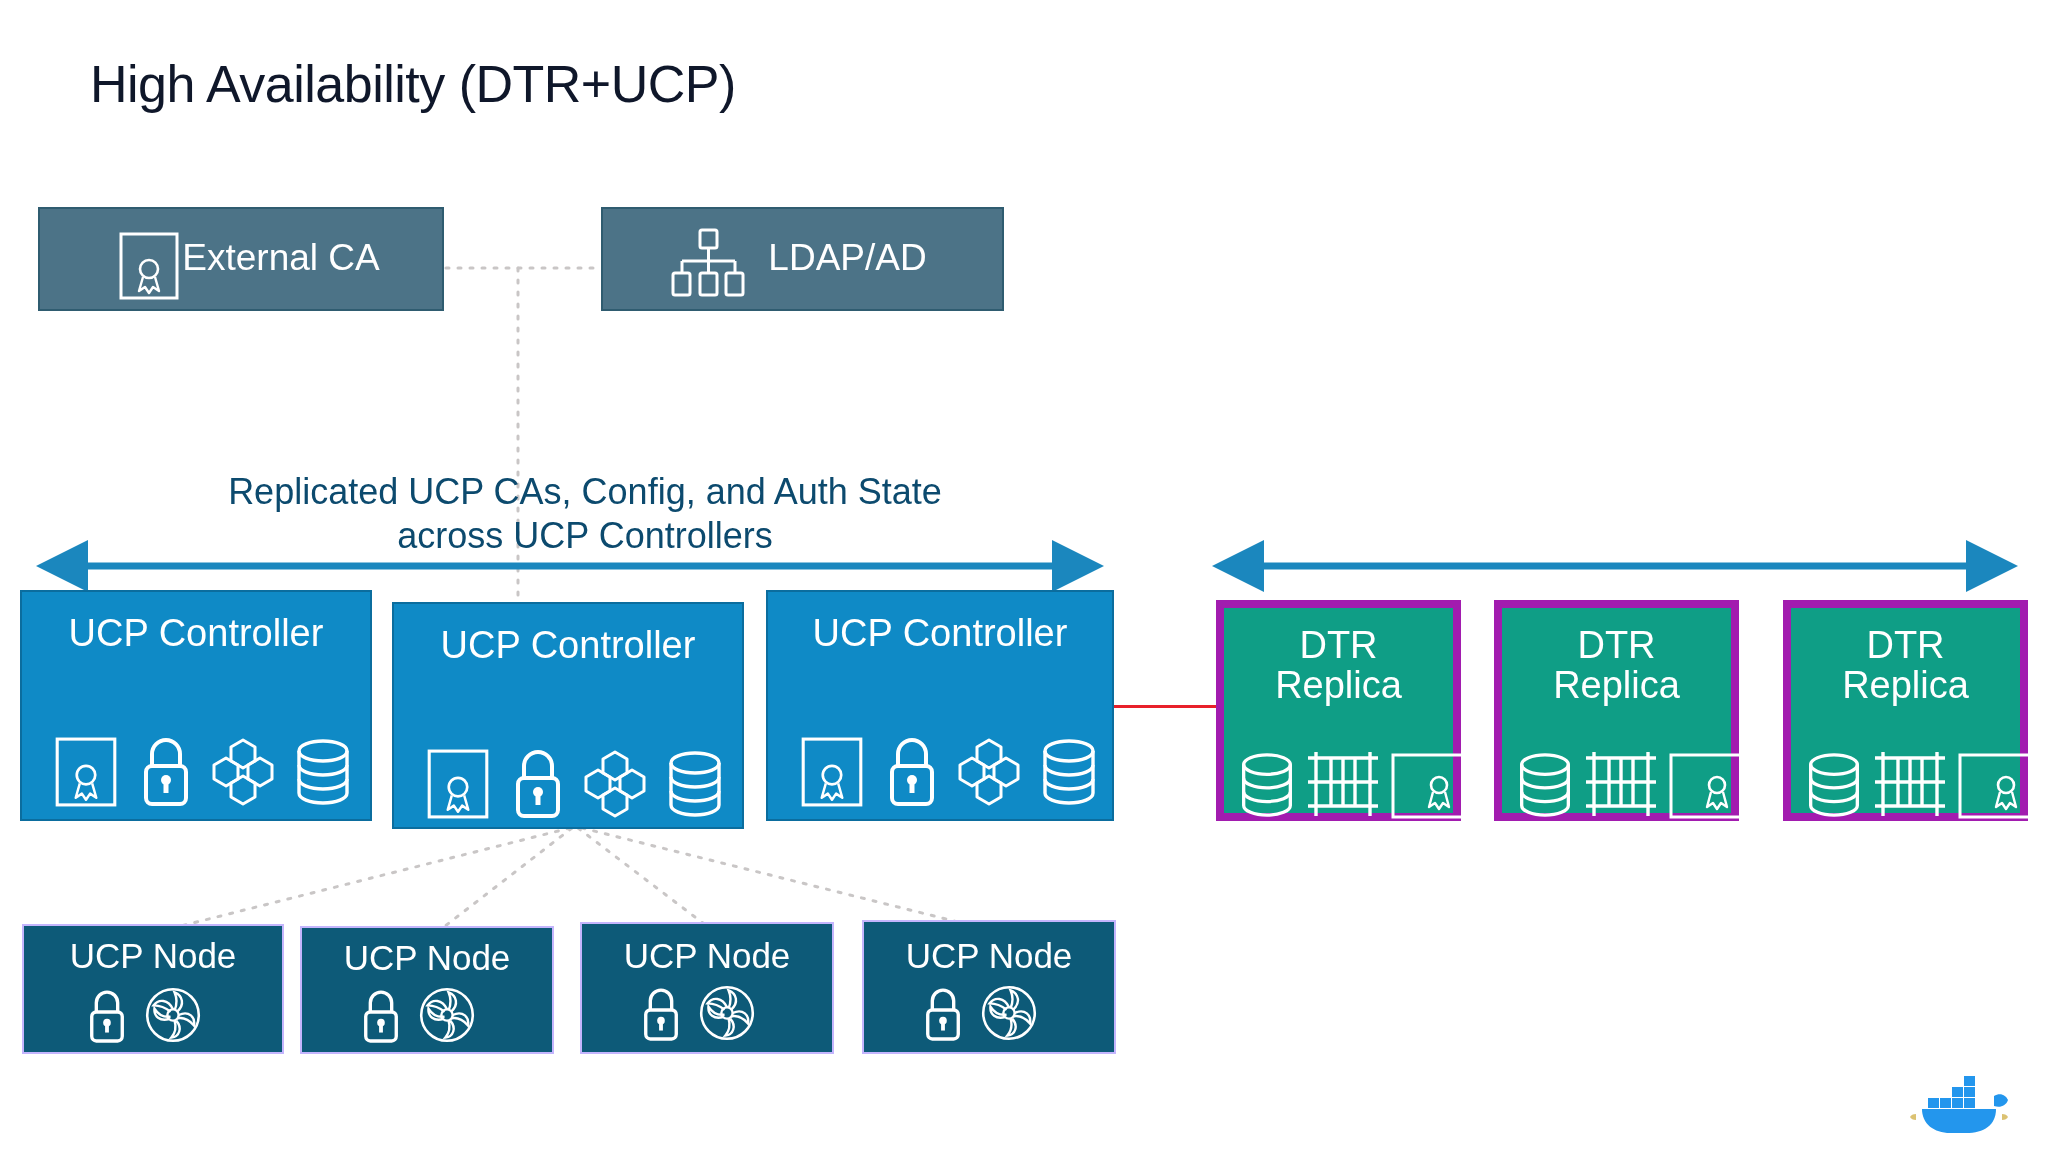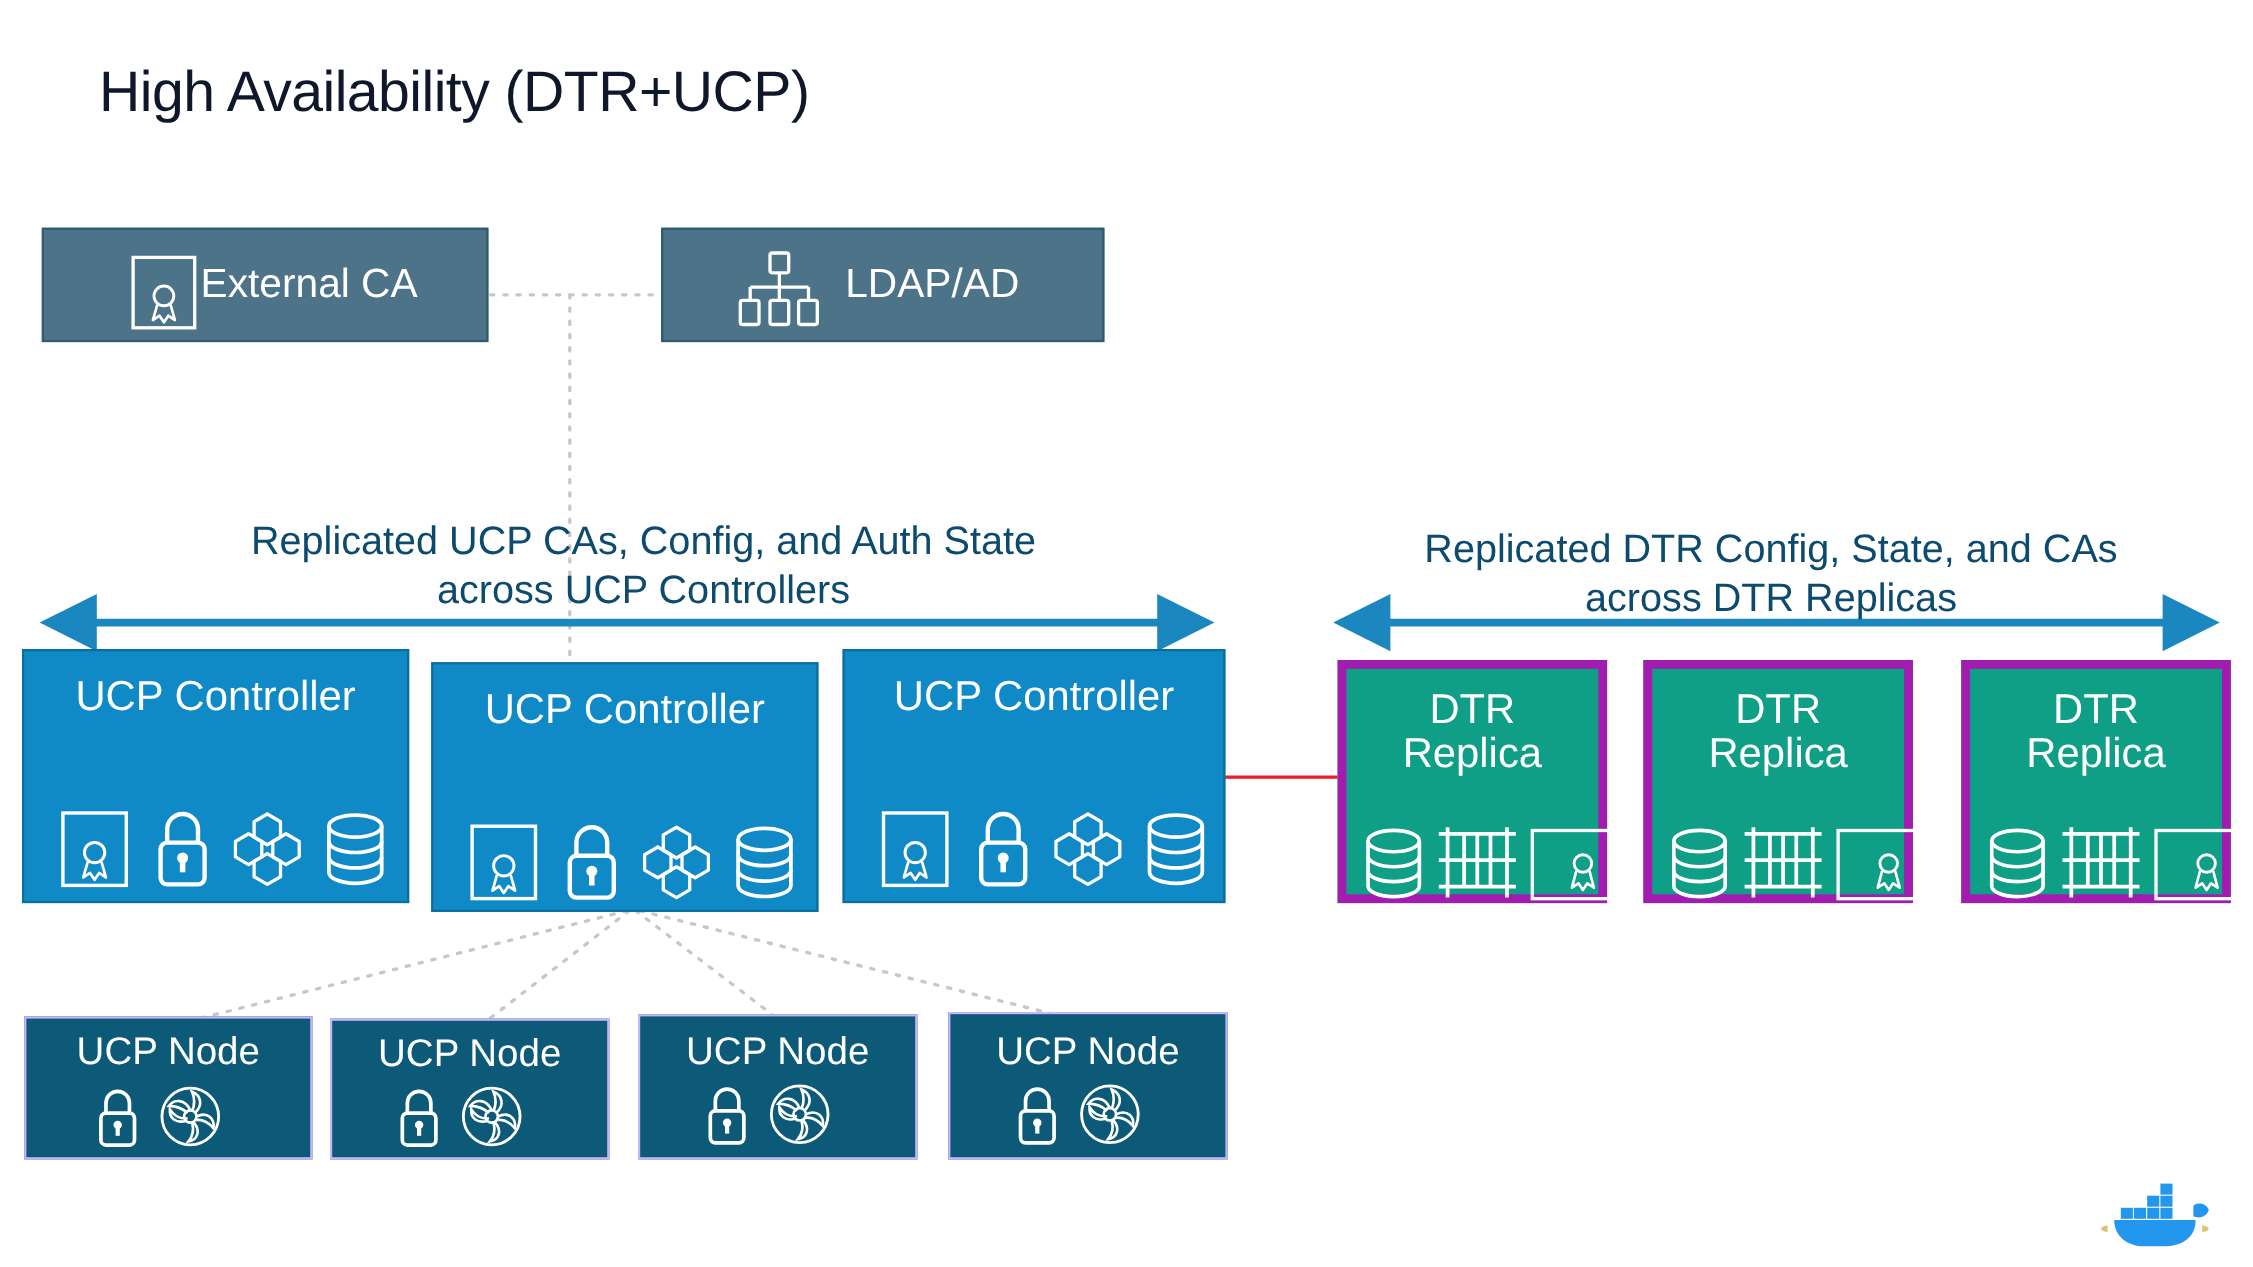--- a/index.html
+++ b/index.html
@@ -112,22 +112,20 @@
         <line x1="70" y1="34" x2="70" y2="46" stroke="#ffffff" stroke-width="3"></line>
         <rect x="8" y="46" width="17" height="22" rx="2" fill="none" stroke="#ffffff" stroke-width="3"></rect>
         <rect x="35" y="46" width="17" height="22" rx="2" fill="none" stroke="#ffffff" stroke-width="3"></rect>
         <rect x="61" y="46" width="17" height="22" rx="2" fill="none" stroke="#ffffff" stroke-width="3"></rect>
       </svg>
     </span>
   </div>
 
   <div class="arrowcap" style="left:60px;top:470px;width:1050px;">Replicated UCP CAs, Config, and Auth State
 across UCP Controllers</div>
-  <div class="arrowcap" style="left:1190px;top:477px;width:840px;">Replicated DTR Config, State, and CAs
-across DTR Replicas</div>
 
   <div class="box ctrl" style="left:20px;top:590px;width:352px;height:231px;">
     <span class="lbl" style="top:22px;">UCP Controller</span>
     <span class="icons" style="left:30px;top:140px;gap:20px;">
       <svg width="68" height="72" viewBox="0 0 62 70">
         <rect x="3" y="3" width="56" height="64" fill="none" stroke="#ffffff" stroke-width="3"></rect>
         <circle cx="31" cy="38" r="9" fill="none" stroke="#ffffff" stroke-width="2.6"></circle>
         <path d="M25 46 L21 60 L27 56 L31 62 L35 56 L41 60 L37 46" fill="none" stroke="#ffffff" stroke-width="2.4" stroke-linejoin="round"></path>
       </svg>
       <svg width="52" height="76" viewBox="0 0 52 76">

